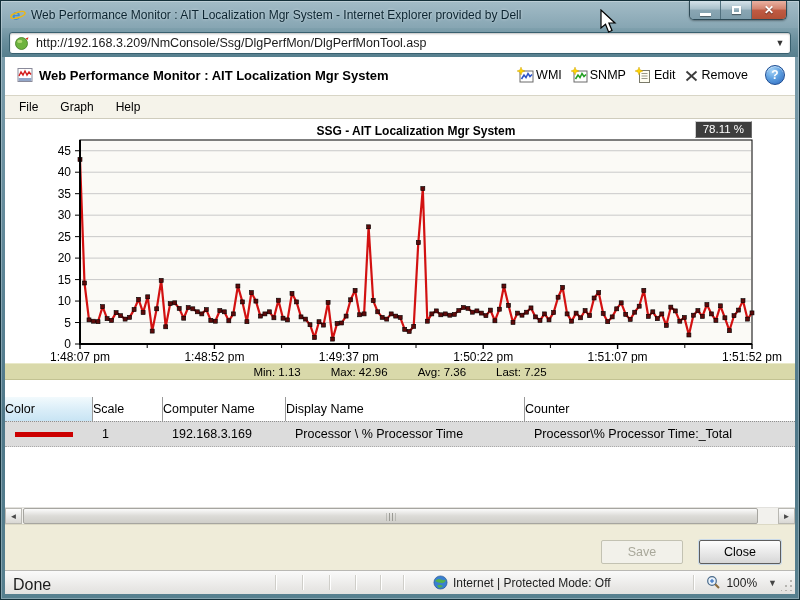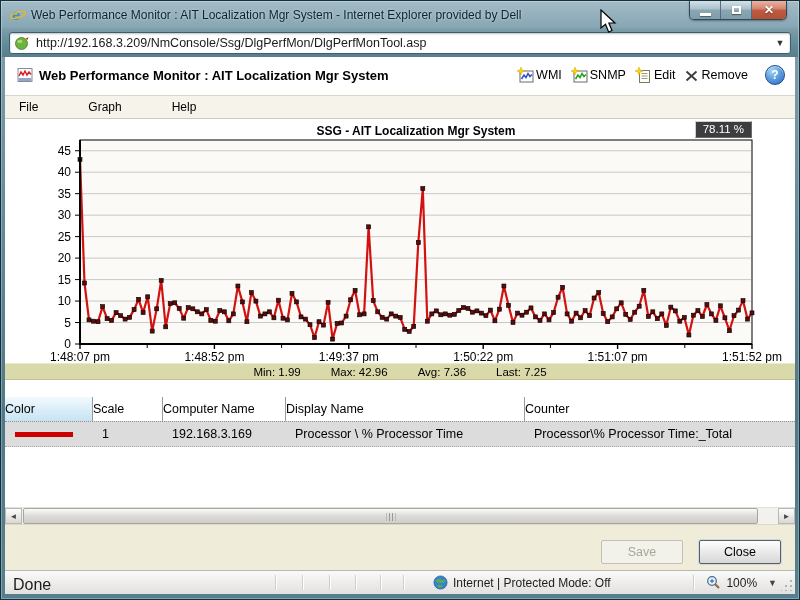--- a/index.html
+++ b/index.html
@@ -45,21 +45,21 @@
   .page-title { position:absolute; left:34px; top:11px; font-size:13px; font-weight:bold; color:#000; white-space:nowrap; }
   .hdr-actions { position:absolute; right:10px; top:8px; display:flex; align-items:center; gap:9px; }
   .hdr-act { display:flex; align-items:center; gap:2px; font-size:12.5px; color:#000; cursor:pointer; }
   .help-btn { width:20px; height:20px; border-radius:50%; margin-left:8px;
     background:radial-gradient(circle at 35% 28%, #a6d4f7 0%, #5d9fe0 45%, #2c66bd 100%);
     border:1px solid #1c4c92; color:#fff; font-weight:bold; font-size:12px;
     display:flex; align-items:center; justify-content:center; cursor:pointer;
     box-shadow:inset 0 1px 1px rgba(255,255,255,.6); }
 
   .menubar { position:absolute; left:0; right:0; top:38px; height:24px; background:#f5f3ea;
-    border-top:1px solid #d8d5c6; border-bottom:1px solid #cfccbd; display:flex; align-items:center;gap:28px; }
+    border-top:1px solid #d8d5c6; border-bottom:1px solid #cfccbd; display:flex; align-items:center; }
   .menu-item { font-size:12px; color:#000; padding:3px 8px; margin-left:6px; cursor:default; }
 
   .chart-area { position:absolute; left:0; right:0; top:62px; height:244px; background:#fff; }
   .chart-title { position:absolute; left:75px; width:672px; top:5px; text-align:center;
     font-size:12px; font-weight:bold; color:#000; }
   .value-badge { position:absolute; right:43px; top:2px; background:#3d3d3d; color:#fff;
     font-size:11.5px; padding:1px 7px 2px 7px;
     border-top:1px solid #cfcfcf; border-left:1px solid #cfcfcf;
     border-right:1px solid #6a6a6a; border-bottom:1px solid #6a6a6a; }
   .chart-area svg.plot { position:absolute; left:0; top:0; width:794px; height:244px; }
@@ -414,21 +414,21 @@
           <rect x="731.5" y="189.1" width="4" height="4" fill="#5d0a0a" stroke="#000" stroke-width="0.6"></rect>
           <rect x="736.0" y="179.6" width="4" height="4" fill="#5d0a0a" stroke="#000" stroke-width="0.6"></rect>
           <rect x="740.5" y="198.1" width="4" height="4" fill="#5d0a0a" stroke="#000" stroke-width="0.6"></rect>
           <rect x="745.0" y="191.9" width="4" height="4" fill="#5d0a0a" stroke="#000" stroke-width="0.6"></rect>
           <line x1="75" y1="21" x2="75" y2="225" stroke="#000" stroke-width="2"></line>
           <line x1="74" y1="225" x2="747" y2="225" stroke="#000" stroke-width="2"></line>
         </svg>
     </div>
 
     <div class="statsbar">
-      <span>Min: 1.99</span>
+      <span>Min: 1.13</span>
       <span>Max: 42.96</span>
       <span>Avg: 7.36</span>
       <span>Last: 7.25</span>
     </div>
 
     <div class="dtable">
       <div class="thead">
         <div class="th hl">Color</div>
         <div class="th">Scale</div>
         <div class="th">Computer Name</div>

